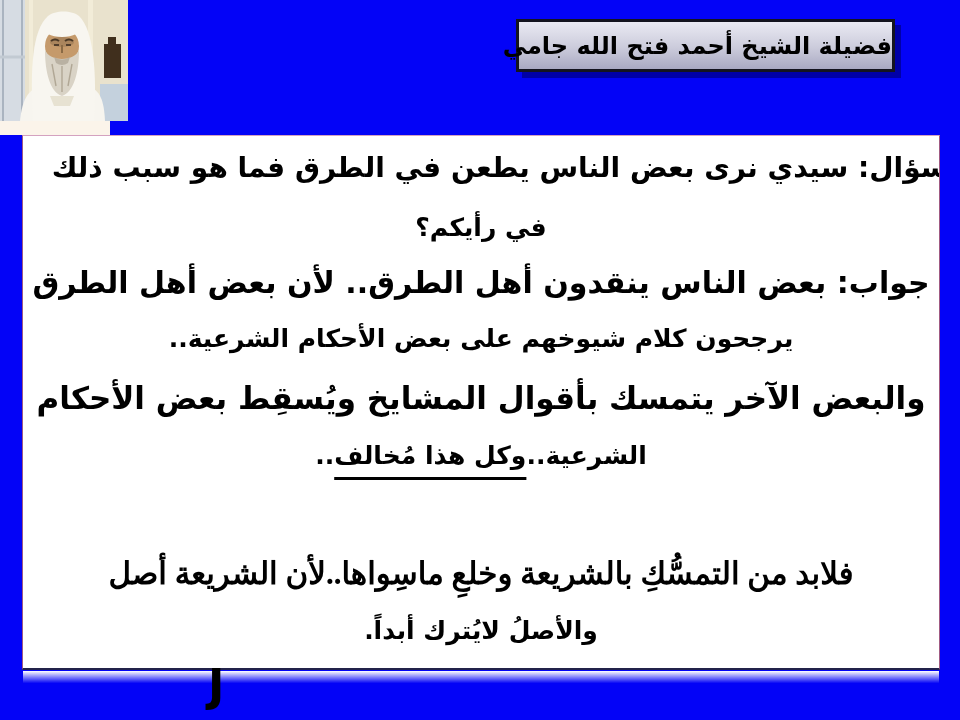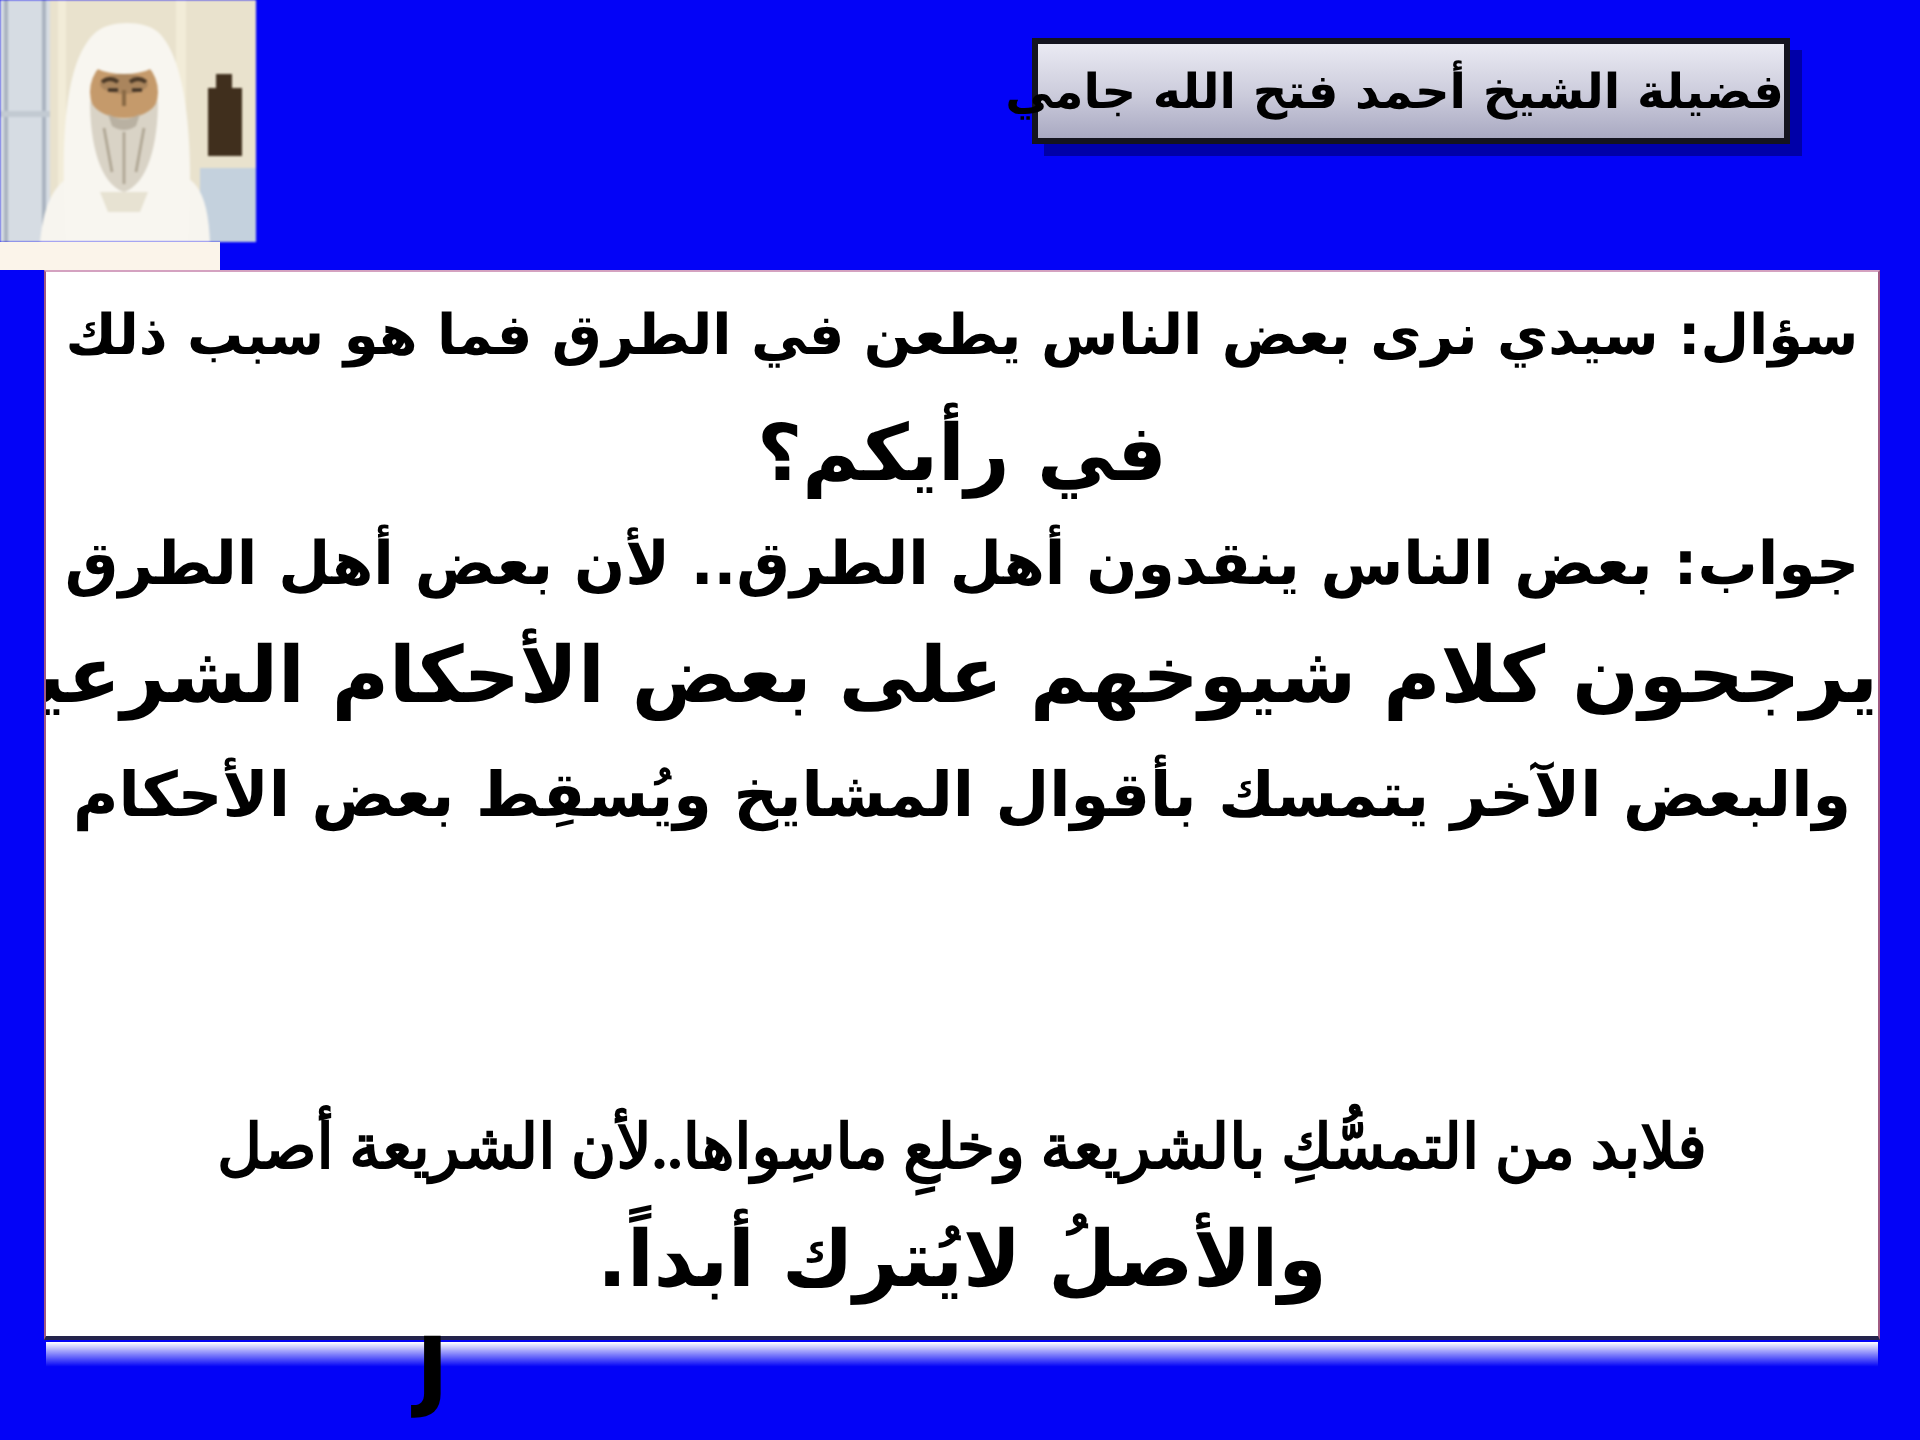--- a/index.html
+++ b/index.html
@@ -34,21 +34,21 @@
     position:absolute;left:22px;top:135px;width:918px;height:535px;
     box-sizing:border-box;background:#ffffff;
     border:1px solid #a05a82;border-top-color:#d4a2c0;
     border-bottom:2px solid #23234a;
     overflow:hidden;
   }
   .line{
     position:absolute;left:0;width:100%;text-align:center;
     direction:rtl;white-space:nowrap;
     font-weight:bold;color:#000;
-    font-size:39px;line-height:57px;
+    font-size:25px;line-height:57px;
   }
   .q1{top:3px;}  .q2{top:63px;}
   .a1{top:118px;}.a2{top:174px;}.a3{top:234px;}.a4{top:291px;}
   .c1{top:409px;font-family:Liberation Serif, serif;}.c2{top:466px;text-align:center;}
   .underlined{
     text-decoration:underline;
     text-decoration-thickness:2.5px;
     text-underline-offset:13px;
   }
   
@@ -99,24 +99,27 @@
     <path d="M50,96 h24 l-4,10 h-16 Z" fill="#e7e2d2"></path>
   </g>
 </svg>
 <div class="photo-strip"></div>
 
 <div class="banner">
   <div class="banner-title fit" style="font-size: 24px;">فضيلة الشيخ أحمد فتح الله جامي</div>
 </div>
 
 <div class="content-box">
-  <div class="line q1 fit" style="font-size: 28px;">سؤال: سيدي نرى بعض الناس يطعن في الطرق فما هو سبب ذلك</div>
+  <div class="line q1 fit" style="font-size: 28px; padding-left: 19px;">سؤال: سيدي نرى بعض الناس يطعن في الطرق فما هو سبب ذلك</div>
   <div class="line q2 fit">في رأيكم؟</div>
   <div class="line a2 fit">يرجحون كلام شيوخهم على بعض الأحكام الشرعية..</div>
   <div class="line a1 fit" style="font-size: 30px;">جواب: بعض الناس ينقدون أهل الطرق.. لأن بعض أهل الطرق</div>
   <div class="line a3 fit" style="font-size: 31px;">والبعض الآخر يتمسك بأقوال المشايخ ويُسقِط بعض الأحكام</div>
+  <div class="line a4 fit">
+    <span>الشرعية..</span><span class="underlined">وكل هذا مُخالف</span><span>..</span>
+  </div>
   <div class="line c1 fit" style="font-size: 31px;">فلابد من التمسُّكِ بالشريعة وخلعِ ماسِواها..لأن الشريعة أصل</div>
   <div class="line c2 fit">والأصلُ لايُترك أبداً.</div>
 </div>
 
 <div class="box-glow"></div>
 
 <div class="stray-letter">J</div>
 
 </body></html>

